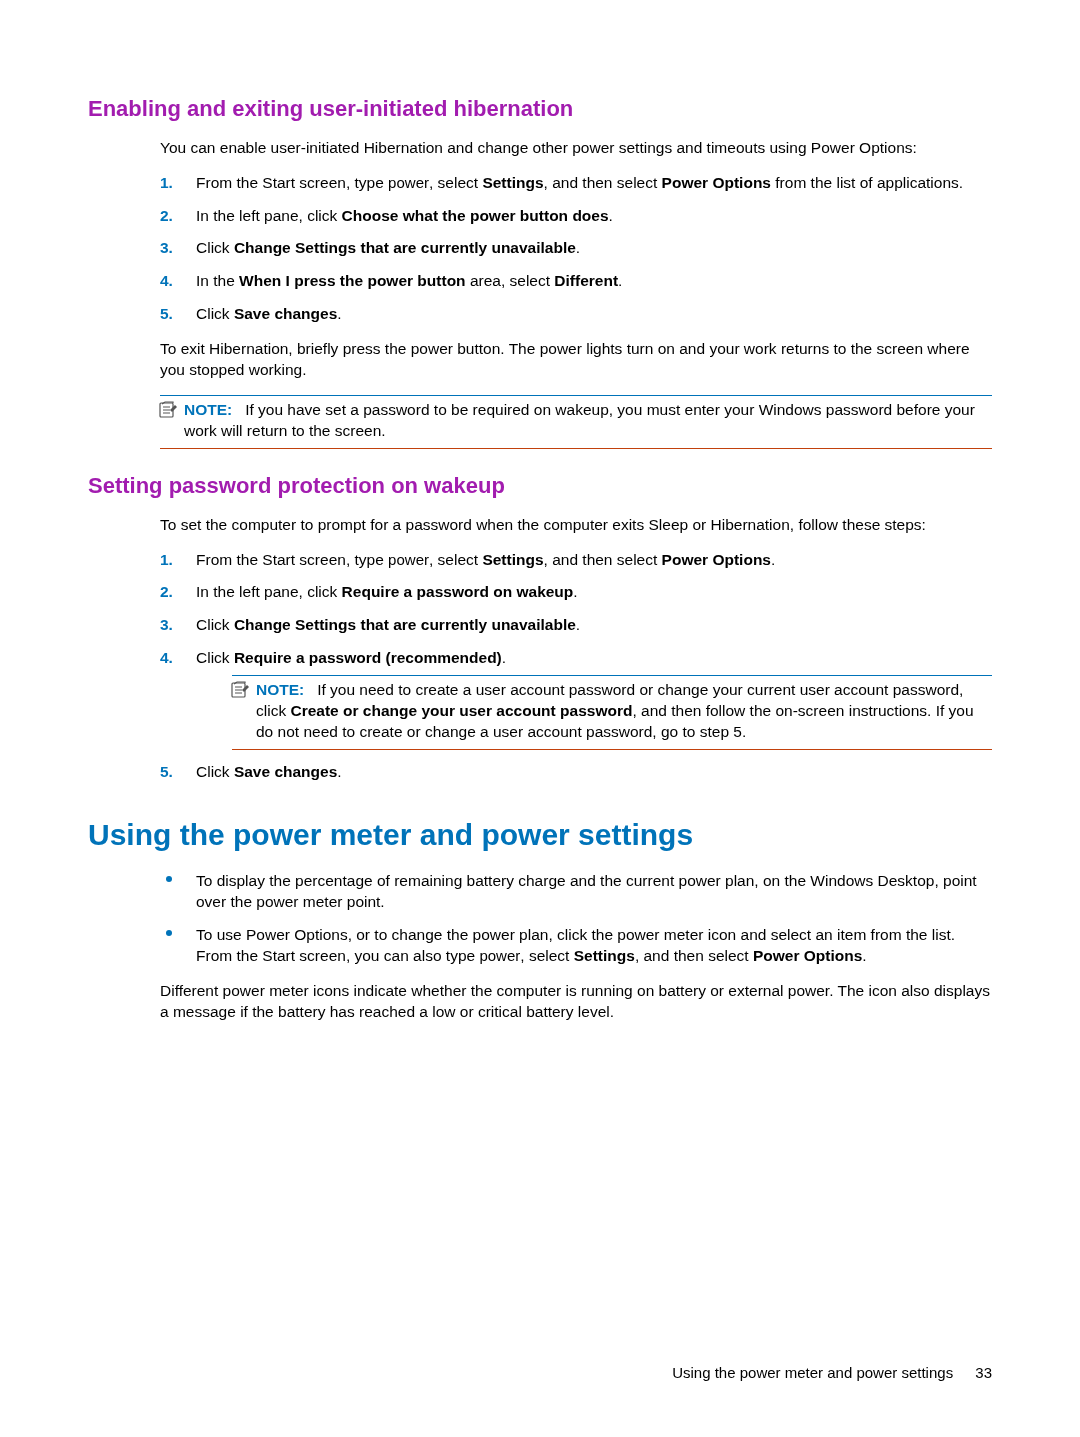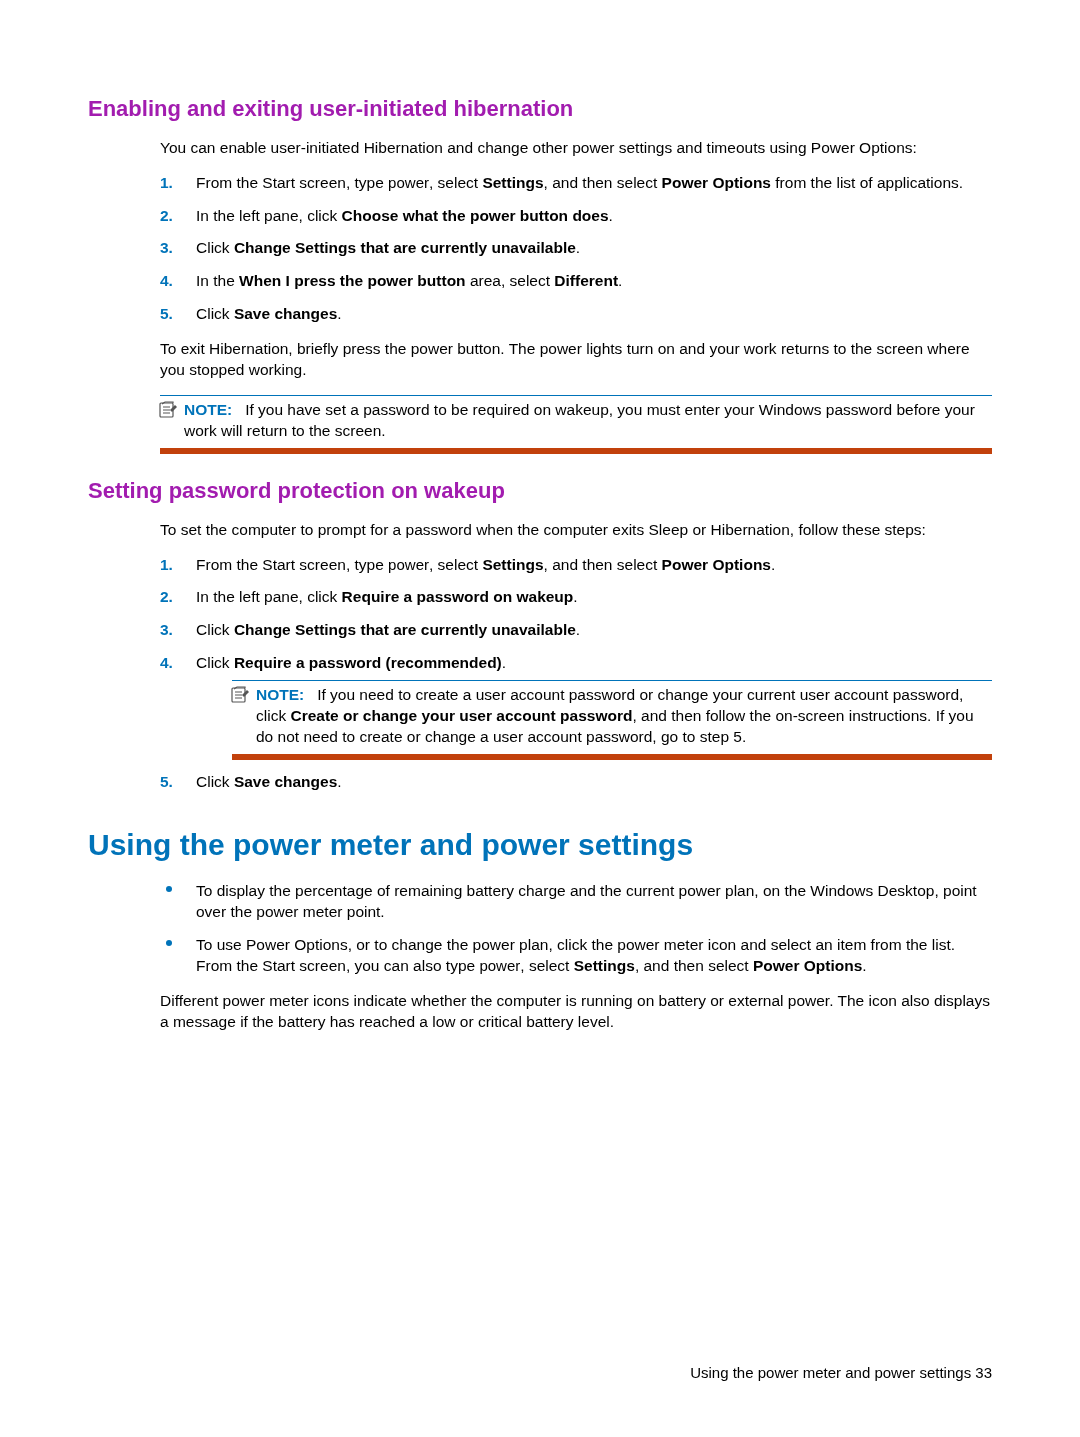--- a/index.html
+++ b/index.html
@@ -67,21 +67,21 @@
       left: 6px;
       top: 5px;
       width: 6px;
       height: 6px;
       background: #0073b9;
       border-radius: 50%;
     }
     .note-box {
       margin-left: 72px;
       border-top: 1px solid #0073b9;
-      border-bottom: 6px solid #c2410c;
+      border-bottom: 1px solid #c2410c;
       padding: 4px 0 6px 0;
       position: relative;
       margin-bottom: 22px;
     }
     .note-box.inner {
       margin-left: 36px;
       margin-bottom: 12px;
     }
     .note-icon {
       position: absolute;
@@ -102,20 +102,21 @@
       font-family: Liberation Sans, sans-serif;
       font-size: 15px;
     }
     .footer {
       position: absolute;
       bottom: 54px;
       right: 88px;
       font-size: 15px;
     }
     .page-num {
+      margin-left: 18px;
     }
   </style>
 </head>
 <body>
 
 <div class="page">
 
   <div class="h2-blue">Enabling and exiting user-initiated hibernation</div>
   <div class="body-indent para">You can enable user-initiated Hibernation and change other power settings and timeouts using Power Options:</div>
 

